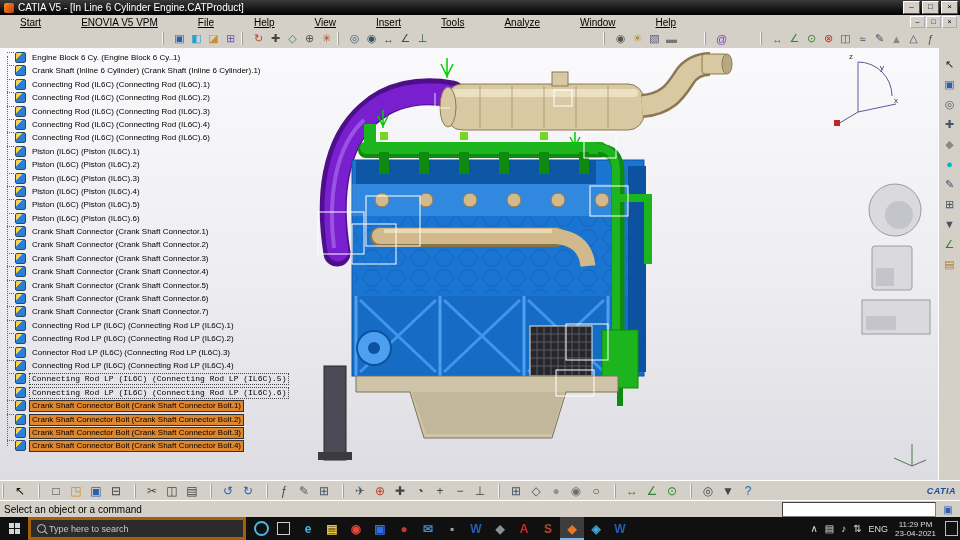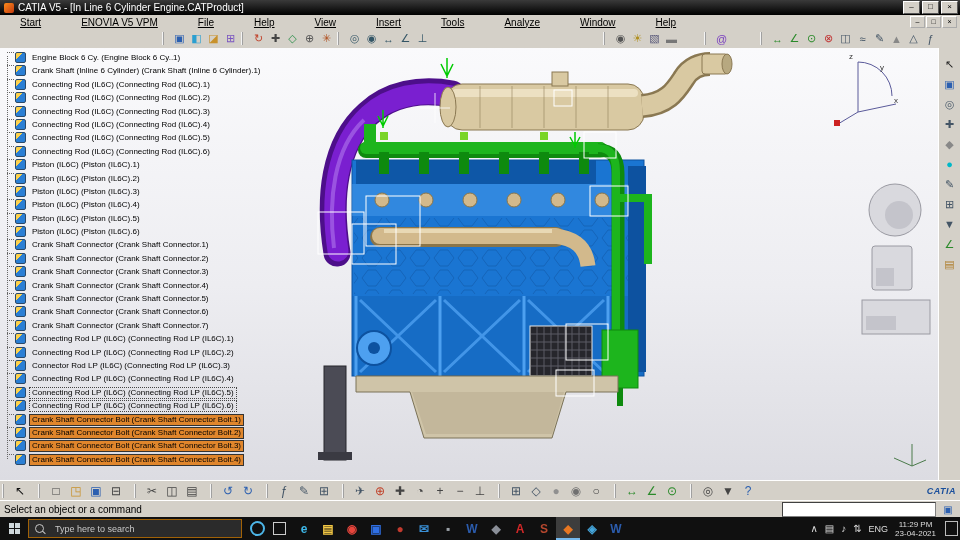--- a/index.html
+++ b/index.html
@@ -54,37 +54,37 @@
 
   
   .tree{position:absolute;left:3px;top:4px;z-index:5;}
   .tree::before{content:"";position:absolute;left:4px;top:4px;bottom:8px;border-left:1px dotted #666;}
   .trow{display:flex;align-items:flex-start;height:13.4px;font-size:8px;color:#000;white-space:nowrap;}
   .tjoint{width:7px;border-top:1px dotted #666;margin-left:4px;flex:none;}
   .ticon{width:9px;height:9px;margin:0 3px 0 1px;flex:none;border:1px solid #2a4a6a;border-radius:2px;
     background:linear-gradient(135deg,#ffd24a 0 35%,#2b7fd4 35% 100%);}
   .tlabel{padding:0 2px;line-height:10px;border:1px solid transparent;}
   .trow.sel .tlabel{background:#e0862c;border:1px solid #333;}
-  .trow.framed .tlabel{border:1px dotted #444;}
+  .trow.framed .tlabel{border:1px dotted #444;font-family:Liberation Mono, monospace;}
 
   
   .statusbar{top:500px;height:17px;background:#d4d0c8;border-top:1px solid #fff;
     display:flex;align-items:center;font-size:10px;color:#000;padding:0 4px;}
   .status-spacer{flex:1;}
   .cmd-input{width:148px;height:11px;border:1px solid #808080;border-top-color:#404040;
     border-left-color:#404040;background:#fff;font-size:9px;margin-right:4px;}
   .status-icon{width:16px;text-align:center;font-size:10px;color:#2b5fb0;}
 
   
   .taskbar{top:517px;height:23px;background:#101010;display:flex;align-items:center;color:#ddd;}
   .start-btn{width:28px;height:23px;display:flex;align-items:center;justify-content:center;}
   .winlogo{width:11px;height:11px;display:grid;grid-template-columns:1fr 1fr;grid-template-rows:1fr 1fr;gap:1px;}
   .winlogo i{background:#cfd8dc;}
-  .search-box{width:200px;height:17px;background:#2b2b2b;border:1px solid #a16207;
-    display:flex;align-items:center;gap:11px;padding:0 6px;font-size:9px;color:#c8c8c8;}
+  .search-box{width:200px;height:17px;background:#2b2b2b;border:3px solid #a16207;
+    display:flex;align-items:center;gap:3px;padding:0 6px;font-size:9px;color:#c8c8c8;}
   .mag{width:7px;height:7px;border:1px solid #c8c8c8;border-radius:50%;position:relative;flex:none;}
   .mag::after{content:"";position:absolute;width:4px;height:1px;background:#c8c8c8;
     transform:rotate(45deg);right:-3px;bottom:-1px;}
   .cortana{width:11px;height:11px;border:2px solid #4db6e8;border-radius:50%;margin:0 8px;}
   .taskview{width:11px;height:11px;border:1px solid #ccc;margin-right:6px;}
   .tb-apps{display:flex;}
   .tb-icon{width:24px;height:23px;display:flex;align-items:center;justify-content:center;
     font-size:12px;font-weight:bold;}
   .tb-icon.active{background:#3d3d3d;box-shadow:inset 0 -2px 0 #76b9ed;}
   .tray{margin-left:auto;display:flex;align-items:center;gap:7px;padding-right:2px;font-size:10px;}
@@ -348,25 +348,20 @@
         <span class="ticon"></span>
         <span class="tlabel">Connecting Rod (IL6C) (Connecting Rod (IL6C).3)</span>
       </div>
 
       <div class="trow">
         <span class="tjoint"></span>
         <span class="ticon"></span>
         <span class="tlabel">Connecting Rod (IL6C) (Connecting Rod (IL6C).4)</span>
       </div>
 
-      <div class="trow">
-        <span class="tjoint"></span>
-        <span class="ticon"></span>
-        <span class="tlabel">Connecting Rod (IL6C) (Connecting Rod (IL6C).5)</span>
-      </div>
 
       <div class="trow">
         <span class="tjoint"></span>
         <span class="ticon"></span>
         <span class="tlabel">Connecting Rod (IL6C) (Connecting Rod (IL6C).6)</span>
       </div>
 
       <div class="trow">
         <span class="tjoint"></span>
         <span class="ticon"></span>

